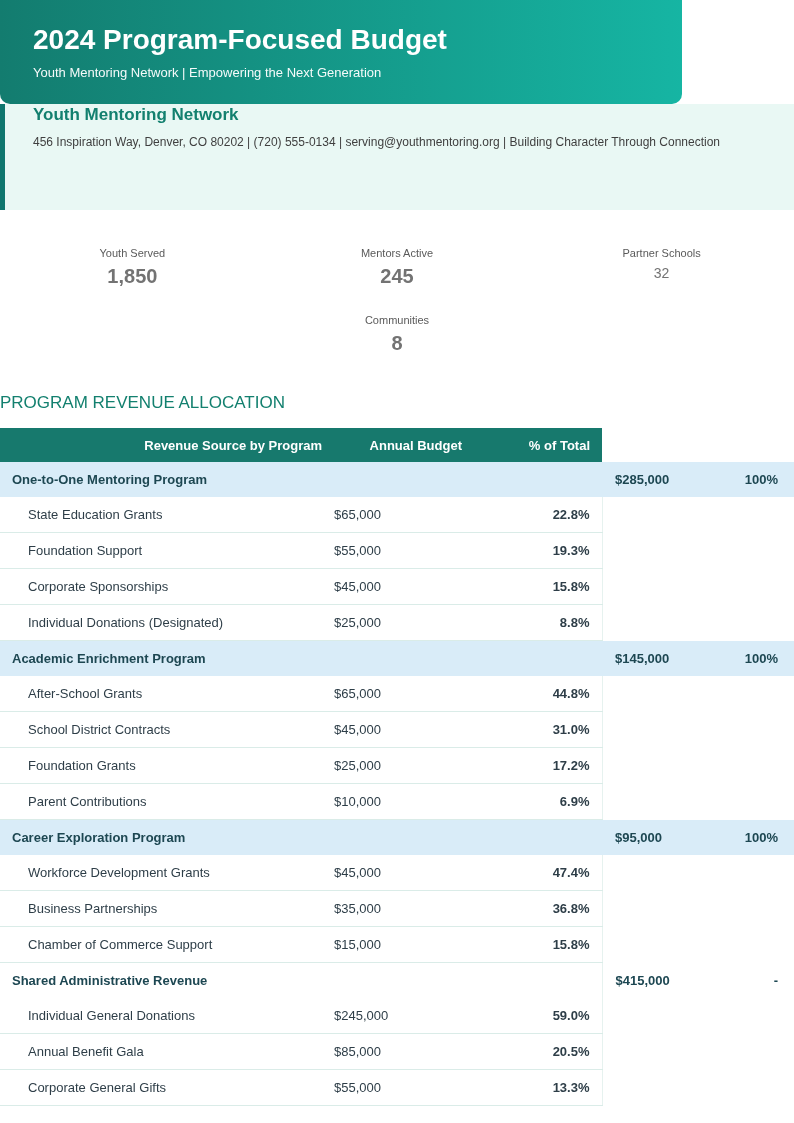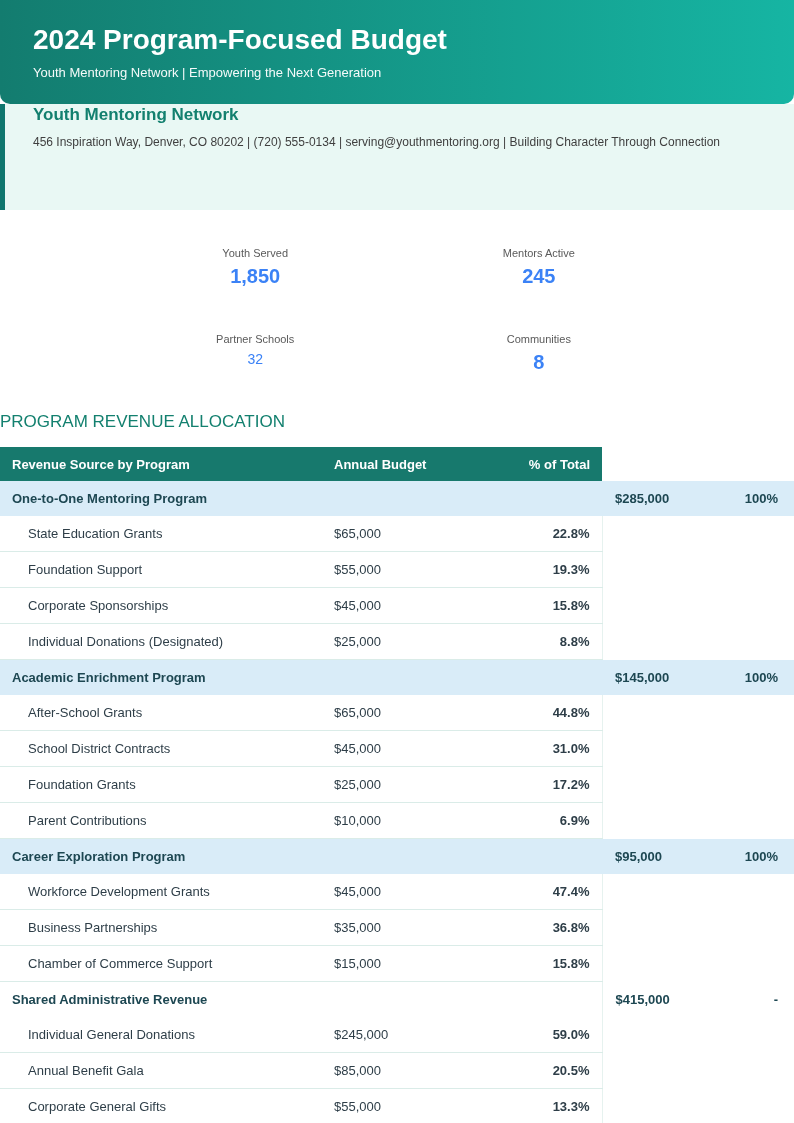--- a/index.html
+++ b/index.html
@@ -3,49 +3,49 @@
 <meta charset="utf-8">
 <style>
   html,body{margin:0;padding:0;}
   body{
     width:794px;height:1123px;overflow:hidden;background:#ffffff;
     font-family:"Liberation Sans", sans-serif;
     -webkit-font-smoothing:antialiased;
   }
   
   .page-header{
-    width:794px;height:104px;box-sizing:border-box;
+    width:682px;height:104px;box-sizing:border-box;
     background:linear-gradient(90deg,#137c6f 0%,#16b5a3 100%);
     border-radius:0 0 10px 10px;
     padding:24px 33px 0 33px;
   }
   .page-title{color:#ffffff;font-size:28px;font-weight:bold;line-height:32px;margin:0;}
   .page-subtitle{color:rgba(255,255,255,.96);font-size:13px;margin-top:9px;}
   
   .org-box{
     width:794px;box-sizing:border-box;background:#e9f8f4;
     border-left:5px solid #0f766e;
     padding:1px 33px 15px 28px;min-height:106px;
   }
   .org-name{color:#13806f;font-size:17px;font-weight:bold;margin:0 0 7px 0;}
   .org-contact{color:#3f3f3f;font-size:12px;line-height:1.75;max-width:700px;}
   
-  .stats{display:flex;flex-wrap:wrap;justify-content:center;margin-top:24px;gap:19px;}
+  .stats{display:flex;flex-wrap:wrap;justify-content:center;margin-top:24px;}
   .stat{width:33.33%;text-align:center;margin:13px 0;}
   .stat-label{color:#5a5a5a;font-size:11px;margin-bottom:6px;}
-  .stat-value{color:#3b82f6;font-size:20px;font-weight:bold;}
+  .stat-value{color:#737373;font-size:20px;font-weight:bold;}
   .stat.small .stat-value{font-size:14px;font-weight:400;}
   
   .section-title{color:#13806f;font-size:17px;font-weight:500;margin:25px 0 0 0;}
   
   table{width:794px;border-collapse:collapse;table-layout:fixed;font-size:13px;margin-top:15px;}
   col.c1{width:322px;}col.c2{width:140px;}col.c3{width:140px;}col.c4{width:110px;}col.c5{width:82px;}
   td,th{vertical-align:middle;overflow:hidden;white-space:nowrap;}
   thead th{
-    background:#17796d;color:#ffffff;font-weight:bold;text-align:left;
+    background:#17796d;color:#ffffff;font-weight:bold;text-align:right;
     height:34px;padding:0 0 0 12px;
   }
   thead th.h-pct{text-align:right;padding:0 12px 0 0;}
   thead th.h-empty{background:#ffffff;padding:0;}
   .prog td{background:#d9ecf8;height:33px;font-weight:bold;color:#1d4752;}
   .prog.plain td{background:#ffffff;}
   .p-name{padding-left:12px;}
   .p-total{padding-left:13px;}
   .prog.plain .p-total{border-left:1px solid #e6f2ef;}
   .p-pct{text-align:right;padding-right:16px;}

